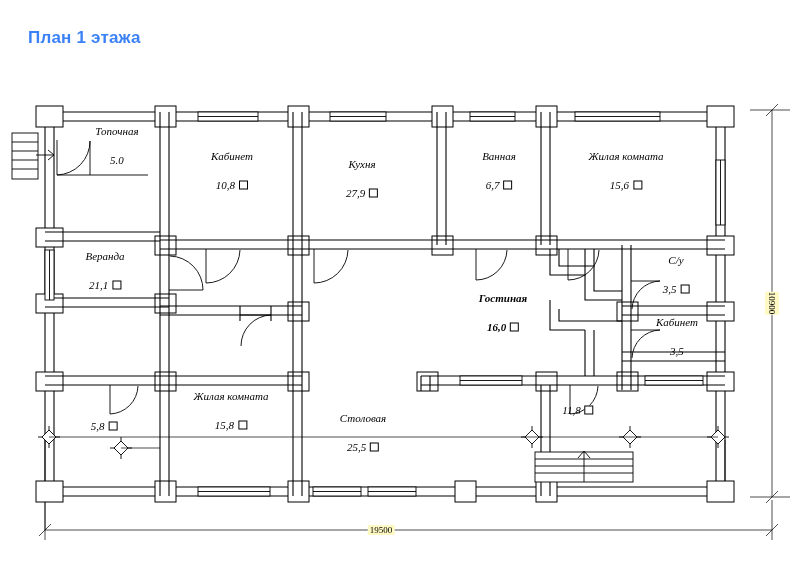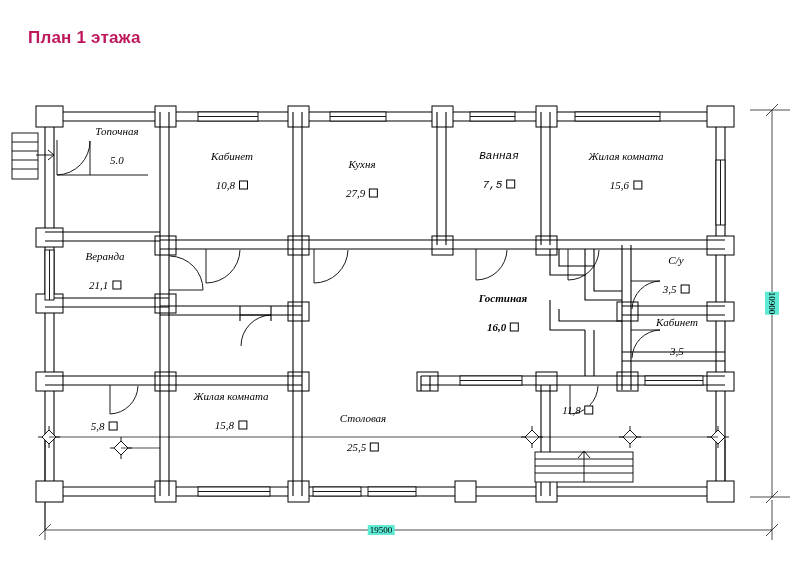--- a/index.html
+++ b/index.html
@@ -16,21 +16,21 @@
     overflow: hidden;
   }
   #plan-title {
     position: absolute;
     left: 28px;
     top: 28px;
     font-family: "Liberation Sans", sans-serif;
     font-weight: bold;
     font-size: 17px;
     letter-spacing: 0.2px;
-    color: #be185d;
+    color: #3b82f6;
   }
   #floorplan-canvas {
     position: absolute;
     left: 0;
     top: 0;
     width: 800px;
     height: 565px;
   }
   .room-label {
     position: absolute;
@@ -60,21 +60,21 @@
     border: 1px solid #000;
     margin-left: 4px;
     vertical-align: -1px;
     background: #fff;
   }
   .dim-label {
     position: absolute;
     font-family: "Liberation Serif", serif;
     font-size: 9px;
     color: #000;
-    background: #5eead4;
+    background: #fef9c3;
     padding: 0 2px;
     white-space: nowrap;
     transform: translate(-50%, -50%);
   }
   .dim-label.vertical {
     writing-mode: vertical-rl;
     text-orientation: mixed;
   }
 </style>
 </head>
@@ -341,23 +341,23 @@
   <span class="room-area"><span>5.0</span></span>
 </div>
 <div class="room-label" style="left:232px; top:170px;">
   <span class="room-name">Кабинет</span>
   <span class="room-area"><span>10,8</span><i class="area-box"></i></span>
 </div>
 <div class="room-label" style="left:362px; top:178px;">
   <span class="room-name">Кухня</span>
   <span class="room-area"><span>27,9</span><i class="area-box"></i></span>
 </div>
-<div class="room-label" style="left:499px; top:170px;font-family:Liberation Mono, monospace;">
+<div class="room-label" style="left:499px; top:170px;">
   <span class="room-name">Ванная</span>
-  <span class="room-area"><span>7,5</span><i class="area-box"></i></span>
+  <span class="room-area"><span>6,7</span><i class="area-box"></i></span>
 </div>
 <div class="room-label" style="left:626px; top:170px;">
   <span class="room-name">Жилая комната</span>
   <span class="room-area"><span>15,6</span><i class="area-box"></i></span>
 </div>
 <div class="room-label" style="left:105px; top:270px;">
   <span class="room-name">Веранда</span>
   <span class="room-area"><span>21,1</span><i class="area-box"></i></span>
 </div>
 <div class="room-label" style="left:676px; top:274px;">

